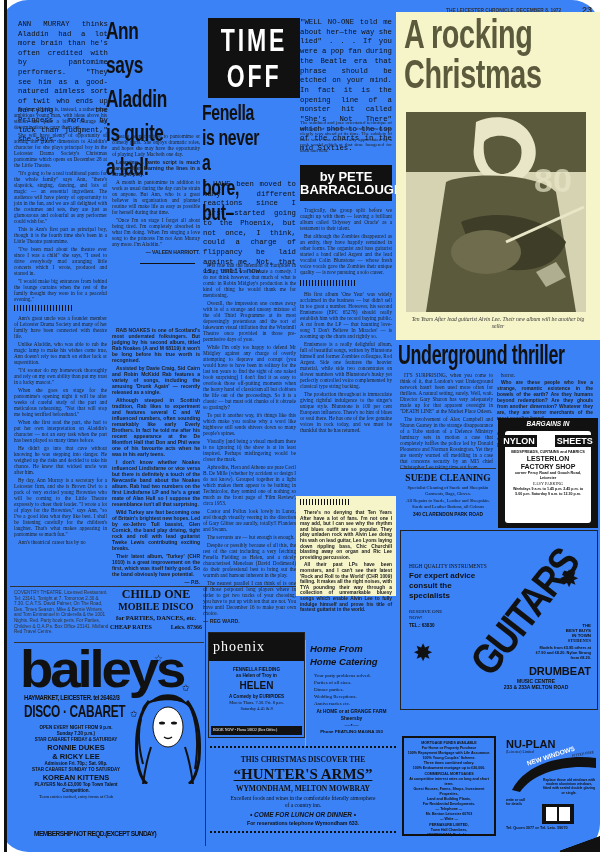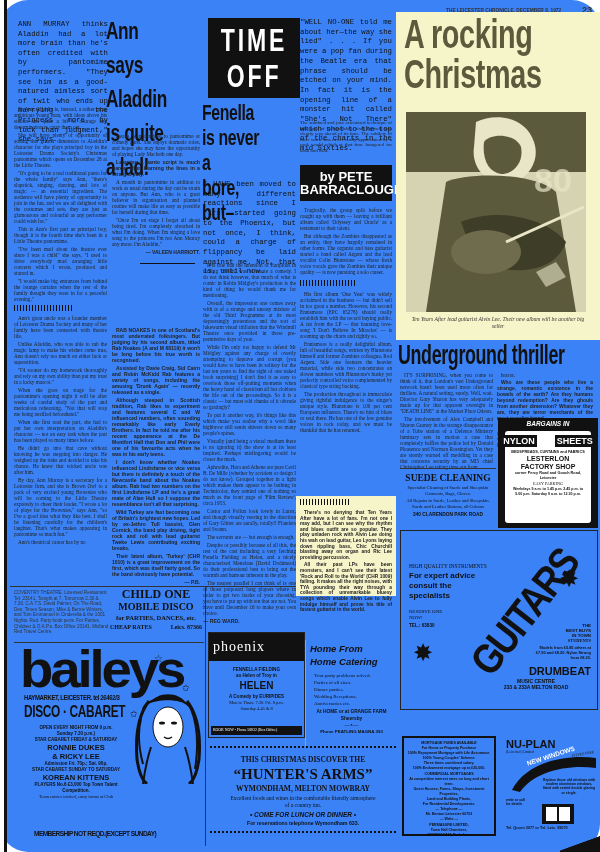--- a/index.html
+++ b/index.html
@@ -206,21 +206,21 @@
       <div>Anniversaries etc.</div>
     </div>
     <div class="ad-center" style="font-family:'Liberation Sans',sans-serif; font-weight:bold; font-size:4.8px; line-height:6.5px; margin-top:2px;">At HOME or at GRANGE FARM Sheersby</div>
     <div class="ad-center" style="font-size:6px; line-height:6px;">—•—</div>
     <div class="ad-center" style="font-family:'Liberation Sans',sans-serif; font-weight:bold; font-size:4.4px; line-height:7px; white-space:nowrap;">Phone PEATLING MAGNA 393</div>
   </div>
 
   <div class="abs ad-center" style="left:208px; top:742px; width:190px; height:102px;">
     <div style="height:4px; border-top:2px dotted #111; margin:4px 2px 0 2px;"></div>
     <div style="font-family:'Liberation Serif',serif; font-weight:bold; font-size:7.5px; line-height:12px; margin-top:4px;">THIS CHRISTMAS DISCOVER THE</div>
-    <div style="font-family:'Liberation Serif',serif; font-weight:bold; font-size:15px; line-height:17px;">“HUNTER'S ARMS”</div>
+    <div style="font-family:'Liberation Serif',serif; font-weight:bold; font-size:15px; line-height:17px;text-decoration:underline;">“HUNTER'S ARMS”</div>
     <div style="font-family:'Liberation Serif',serif; font-weight:bold; font-size:7.5px; line-height:12px;">WYMONDHAM, MELTON MOWBRAY</div>
     <div style="font-size:5.5px; line-height:7px; padding:0 20px;">Excellent foods and wines in the comfortable friendly atmosphere of a country inn.</div>
     <div style="font-family:'Liberation Sans',sans-serif; font-weight:bold; font-style:italic; font-size:6.5px; line-height:10px; margin-top:1px;">• COME FOR LUNCH OR DINNER •</div>
     <div style="font-family:'Liberation Sans',sans-serif; font-weight:bold; font-size:5.2px; line-height:7px;">For reservations telephone Wymondham 633.</div>
     <div style="height:4px; border-bottom:2px dotted #111; margin:2px 2px 0 2px;"></div>
   </div>
 
   <div class="abs yellow" style="left:396px; top:12px; width:204px; height:328px;">
     <div class="condensed olive" style="position:absolute; left:8px; top:2px; font-size:40px; line-height:40px; transform:scaleX(0.72); white-space:nowrap;">
       <div>A rocking</div>

